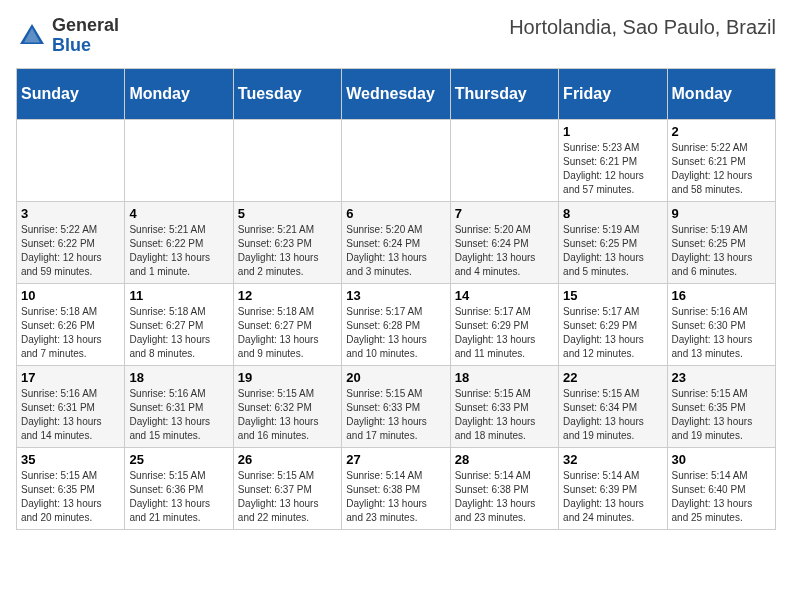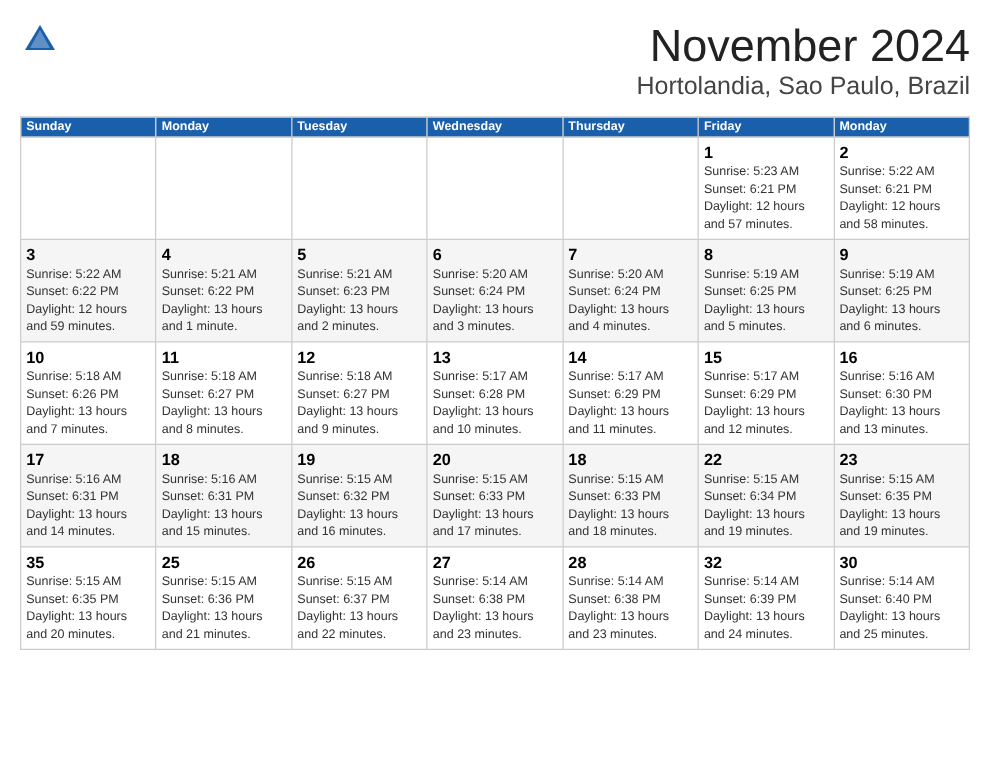--- a/index.html
+++ b/index.html
@@ -46,23 +46,23 @@
       text-align: right;
     }
     .calendar {
       width: 100%;
       border-collapse: collapse;
       font-size: 11px;
     }
     .calendar th {
       background-color: #1a5fac;
       color: #fff;
-      padding: 2px 4px;
+      padding: 16px 4px;
       text-align: left;
-      font-size: 10px;
+      font-size: 16px;
       font-weight: bold;
       border: 1px solid #ccc;
     }
     .calendar td {
       border: 1px solid #ccc;
       vertical-align: top;
       padding: 4px;
       width: calc(100% / 7);
       min-height: 80px;
     }
@@ -92,23 +92,26 @@
   </style>
 </head>
 <body>
 
 <div class="header">
   <div class="logo">
     <svg class="logo-icon" viewBox="0 0 40 40">
       <polygon points="20,5 35,30 5,30" fill="#1a5fac"></polygon>
       <polygon points="20,10 30,28 10,28" fill="#fff" opacity="0.3"></polygon>
     </svg>
+    <div class="logo-text">
+      <span class="logo-general">General</span><br>
+      <span class="logo-blue">Blue</span>
+    </div>
   </div>
   <div class="title-block">
-    <div class="month-title">November 2024</div>
     <div class="location-title">Hortolandia, Sao Paulo, Brazil</div>
   </div>
 </div>
 
 <table class="calendar">
   <thead>
     <tr>
     <th>Sunday</th>
         <th>Monday</th>
         <th>Tuesday</th>

